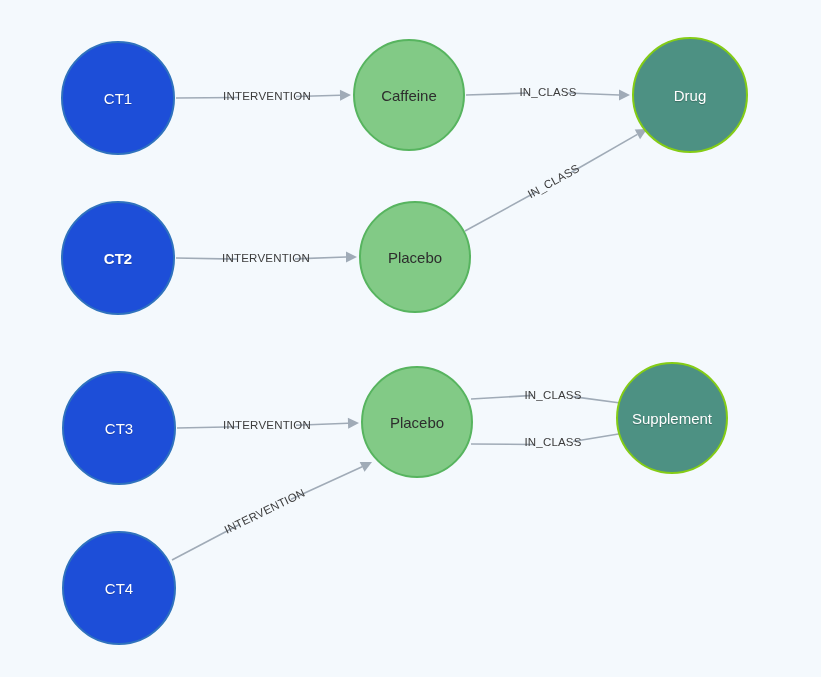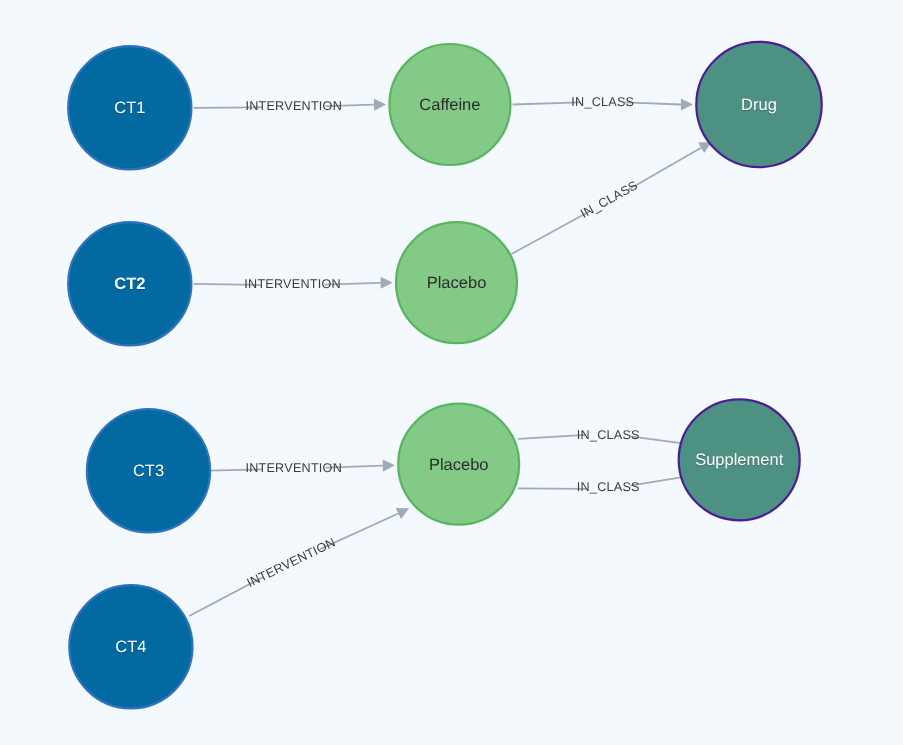--- a/index.html
+++ b/index.html
@@ -51,40 +51,40 @@
     text-align: center;
     cursor: pointer;
   }
   .node-label {
     font-family: "Liberation Sans", sans-serif;
     line-height: 1;
     pointer-events: none;
     user-select: none;
   }
   .node.trial {
-    background: #0369a1;
+    background: #1d4ed8;
     border: 2px solid #2f72bd;
     text-align: right;
   }
   .node.trial .node-label {
     color: #ffffff;
     font-size: 15px;
     text-shadow: 0 1px 1px rgba(0,0,0,0.22);
   }
   .node.intervention {
     background: #82ca86;
     border: 2px solid #57b45f;
   }
   .node.intervention .node-label {
     color: #2d2d2d;
     font-size: 15px;
   }
   .node.category {
     background: #4d9183;
-    border: 2px solid #4c1d95;
+    border: 2px solid #84cc16;
   }
   .node.category .node-label {
     color: #ffffff;
     font-size: 15px;
     text-shadow: 0 1px 1px rgba(0,0,0,0.25);
   }
 </style>
 </head>
 <body>
 
@@ -139,21 +139,21 @@
         <text x="553" y="443" class="edge-label" text-anchor="middle" dominant-baseline="middle" transform="rotate(0 553 443)">IN_CLASS</text>
       </g>
     </svg>
   <div id="nodes-layer">
       <div class="node trial" style="left: 61px; top: 41px; width: 114px; height: 114px;">
         <span class="node-label">CT1</span>
       </div>
       <div class="node trial" style="left: 61px; top: 201px; width: 114px; height: 114px; font-weight: bold;">
         <span class="node-label">CT2</span>
       </div>
-      <div class="node trial" style="left: 78px; top: 371px; width: 114px; height: 114px;">
+      <div class="node trial" style="left: 62px; top: 371px; width: 114px; height: 114px;">
         <span class="node-label">CT3</span>
       </div>
       <div class="node trial" style="left: 62px; top: 531px; width: 114px; height: 114px;">
         <span class="node-label">CT4</span>
       </div>
       <div class="node intervention" style="left: 353px; top: 39px; width: 112px; height: 112px; align-items: center;">
         <span class="node-label">Caffeine</span>
       </div>
       <div class="node intervention" style="left: 359px; top: 201px; width: 112px; height: 112px;">
         <span class="node-label">Placebo</span>

